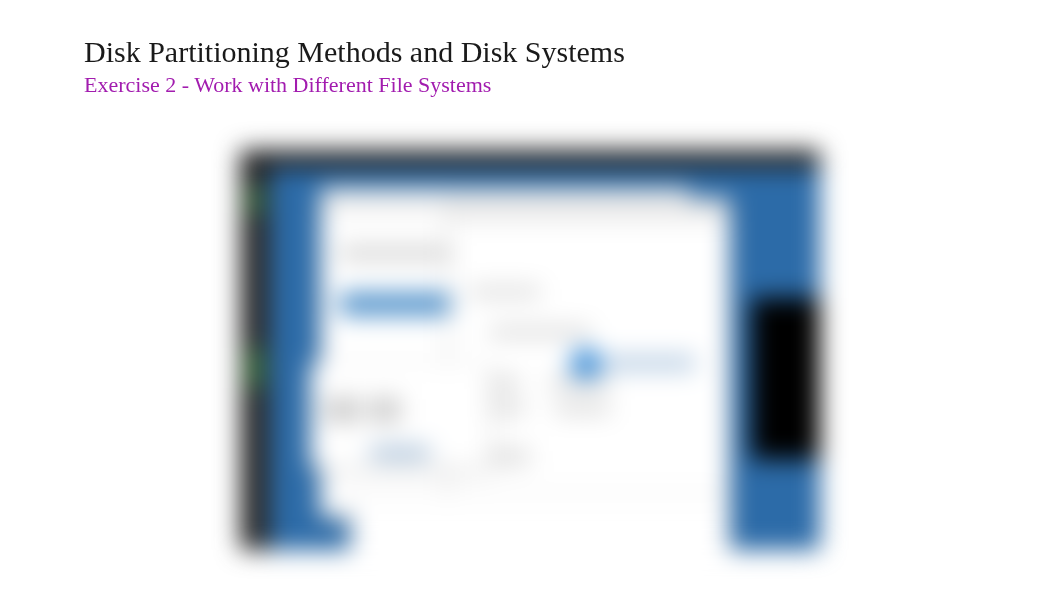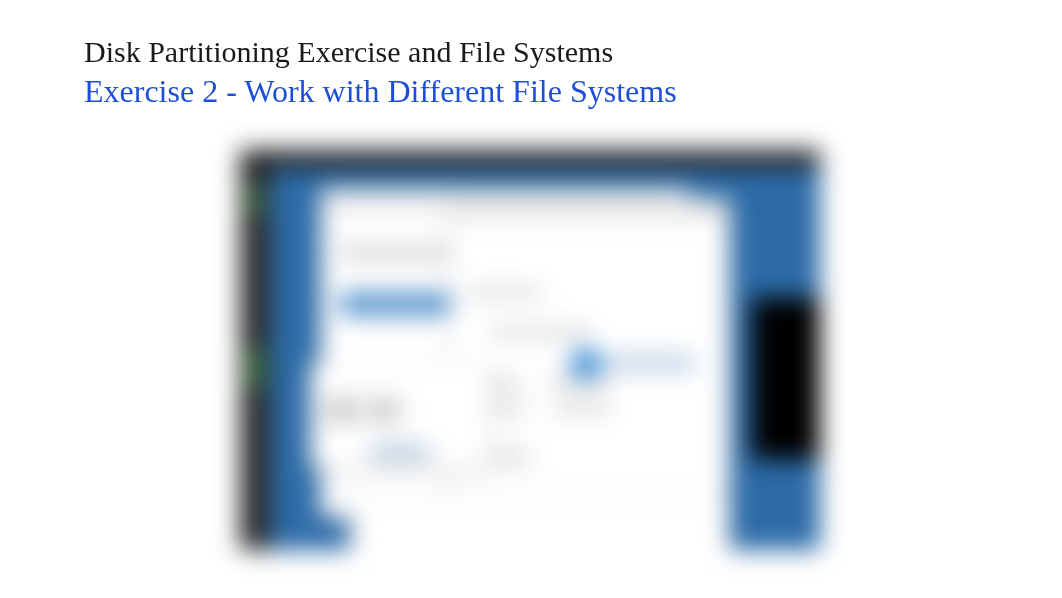--- a/index.html
+++ b/index.html
@@ -20,23 +20,23 @@
       top: 32px;
       left: 84px;
     }
     .title {
       font-size: 30px;
       font-weight: 400;
       color: #1a1a1a;
       line-height: 1.3;
     }
     .subtitle {
-      font-size: 32px;
+      font-size: 22px;
       font-weight: 400;
-      color: #1d4ed8;
+      color: #a21caf;
       line-height: 1.3;
     }
     .screenshot-container {
       position: absolute;
       top: 150px;
       left: 240px;
       width: 580px;
       height: 400px;
       filter: blur(12px);
       border-radius: 4px;
@@ -271,21 +271,21 @@
       width: 50px;
       height: 18px;
       background: #e0e0e0;
       border-radius: 3px;
     }
   </style>
 </head>
 <body>
 
 <div class="header">
-  <div class="title">Disk Partitioning Exercise and File Systems</div>
+  <div class="title">Disk Partitioning Methods and Disk Systems</div>
   <div class="subtitle">Exercise 2 - Work with Different File Systems</div>
 </div>
 
 <div class="screenshot-container">
   <div class="screenshot-inner">
     <div class="taskbar"></div>
     <div class="side-panel">
       <div class="side-indicator-1"></div>
       <div class="side-indicator-2"></div>
     </div>

